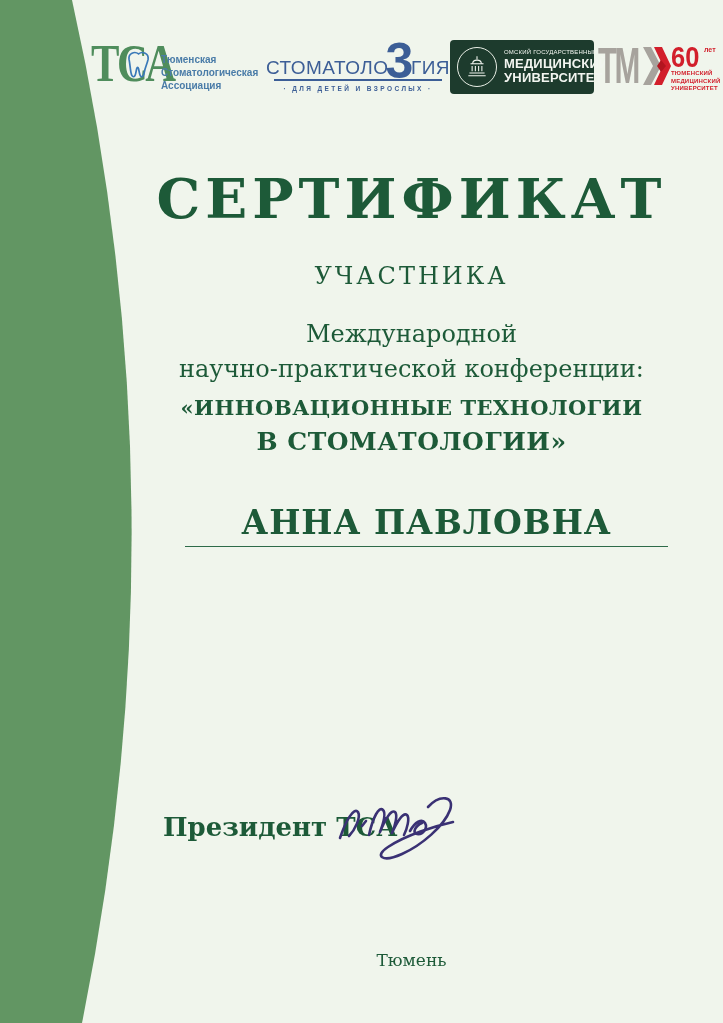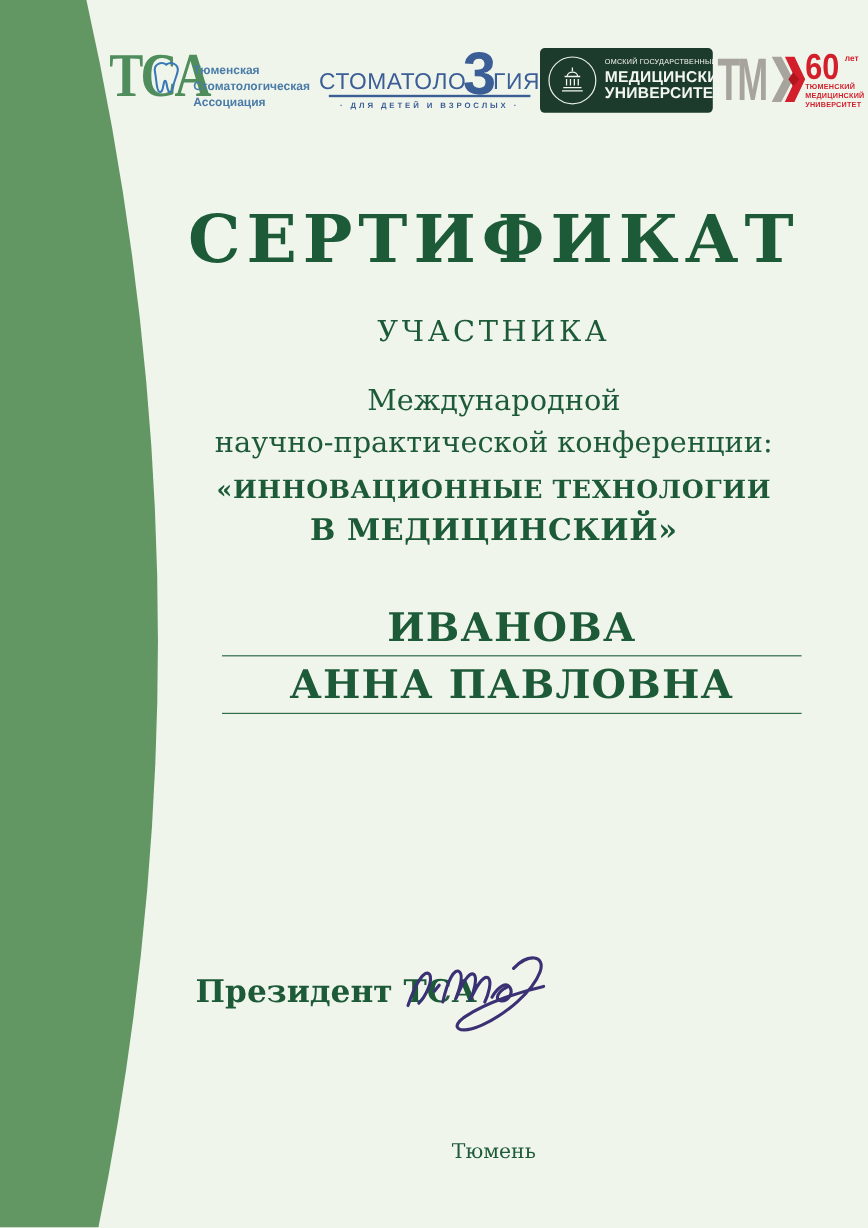--- a/index.html
+++ b/index.html
@@ -160,24 +160,23 @@
     </div>
   </div>
 
   <div class="ctext title">СЕРТИФИКАТ</div>
   <div class="ctext subtitle">УЧАСТНИКА</div>
 
   <div class="ctext event2">научно-практической конференции:</div>
   <div class="ctext event1">Международной</div>
 
   <div class="ctext conf1">«ИННОВАЦИОННЫЕ ТЕХНОЛОГИИ</div>
-  <div class="ctext conf2">В МЕДИЦИНСКИЙ»</div>
+  <div class="ctext conf2">В СТОМАТОЛОГИИ»</div>
 
   <div class="names">
-    <div class="name-line">ИВАНОВА</div>
     <div class="name-line">АННА ПАВЛОВНА</div>
   </div>
 
   <div class="signer-role">Президент ТСА</div>
 
   <svg class="signature" viewBox="0 0 140 96">
     <g fill="none" stroke="#3a3174" stroke-width="2.6" stroke-linecap="round" stroke-linejoin="round">
       <path d="M8,62 C14,44 22,31 26,36 C29,41 23,54 17,60"></path>
       <path d="M30,50 L34,45"></path>
       <path d="M37,59 C41,41 47,30 51,34 C54,37 51,48 48,56 C53,44 59,33 63,36 C66,39 63,50 60,57 C65,46 71,36 75,39 C78,42 75,53 72,59"></path>

